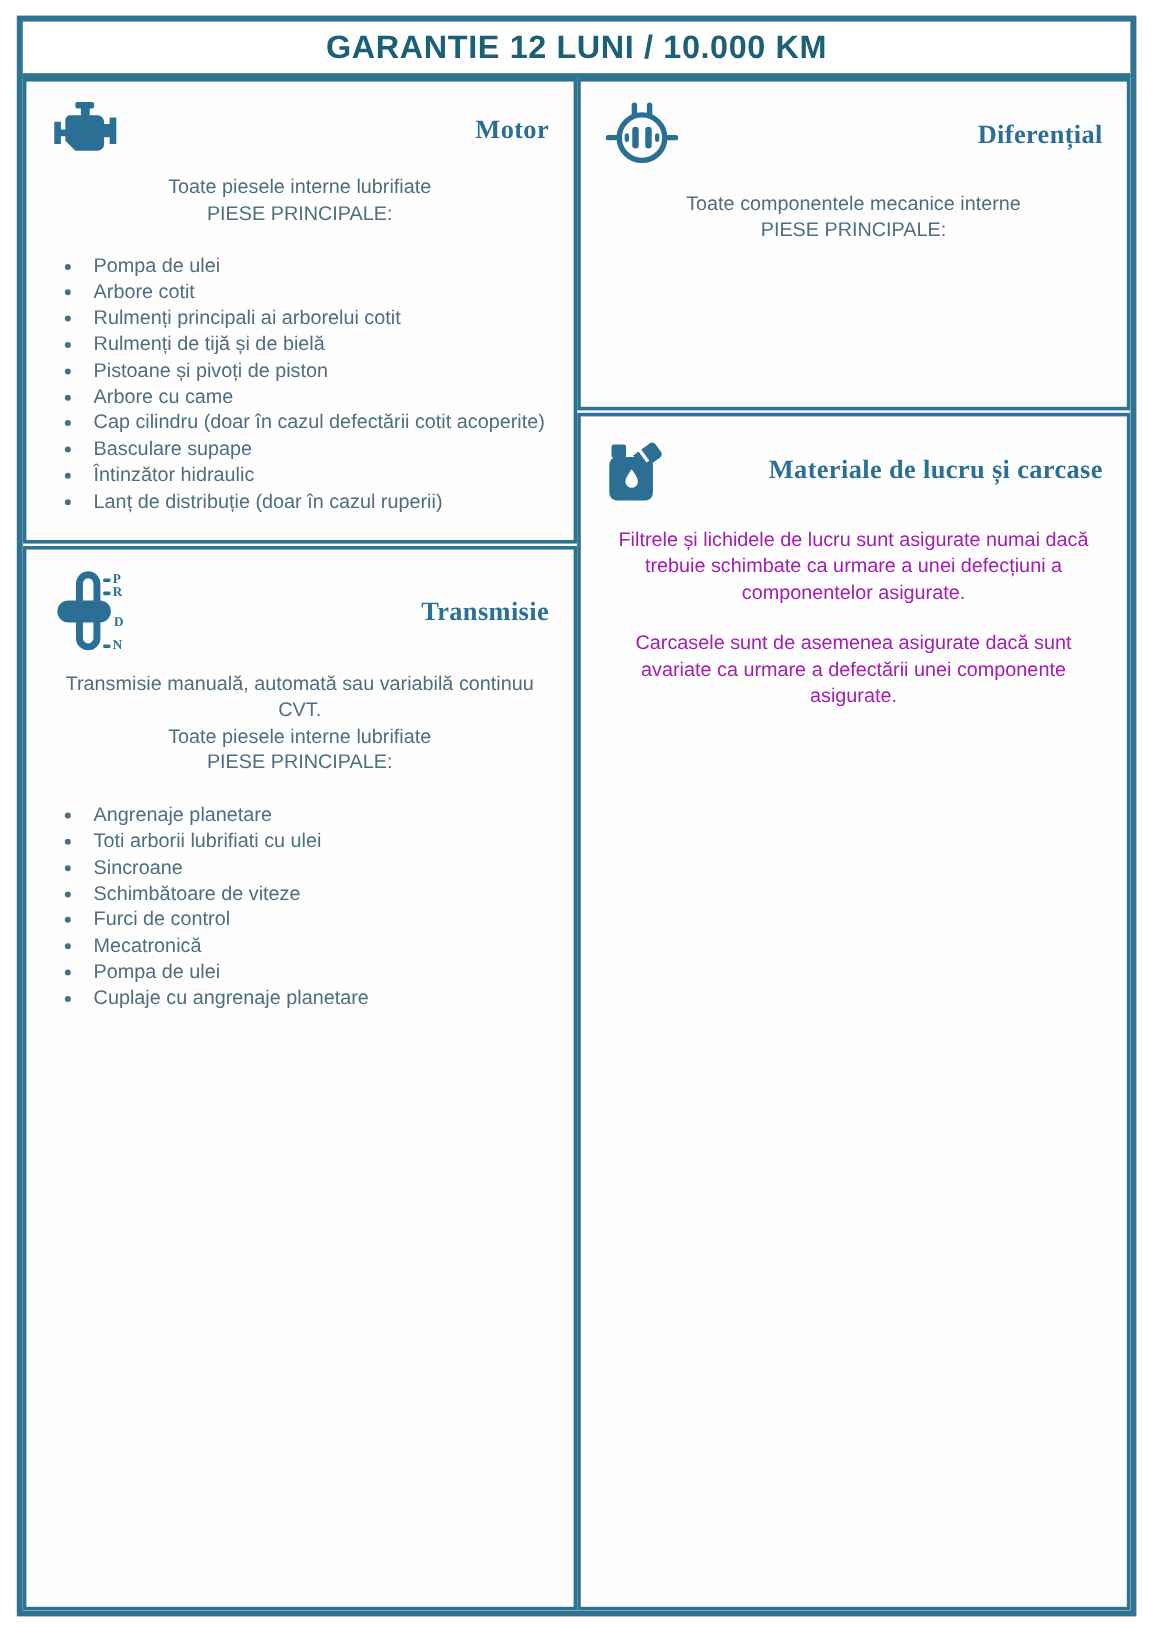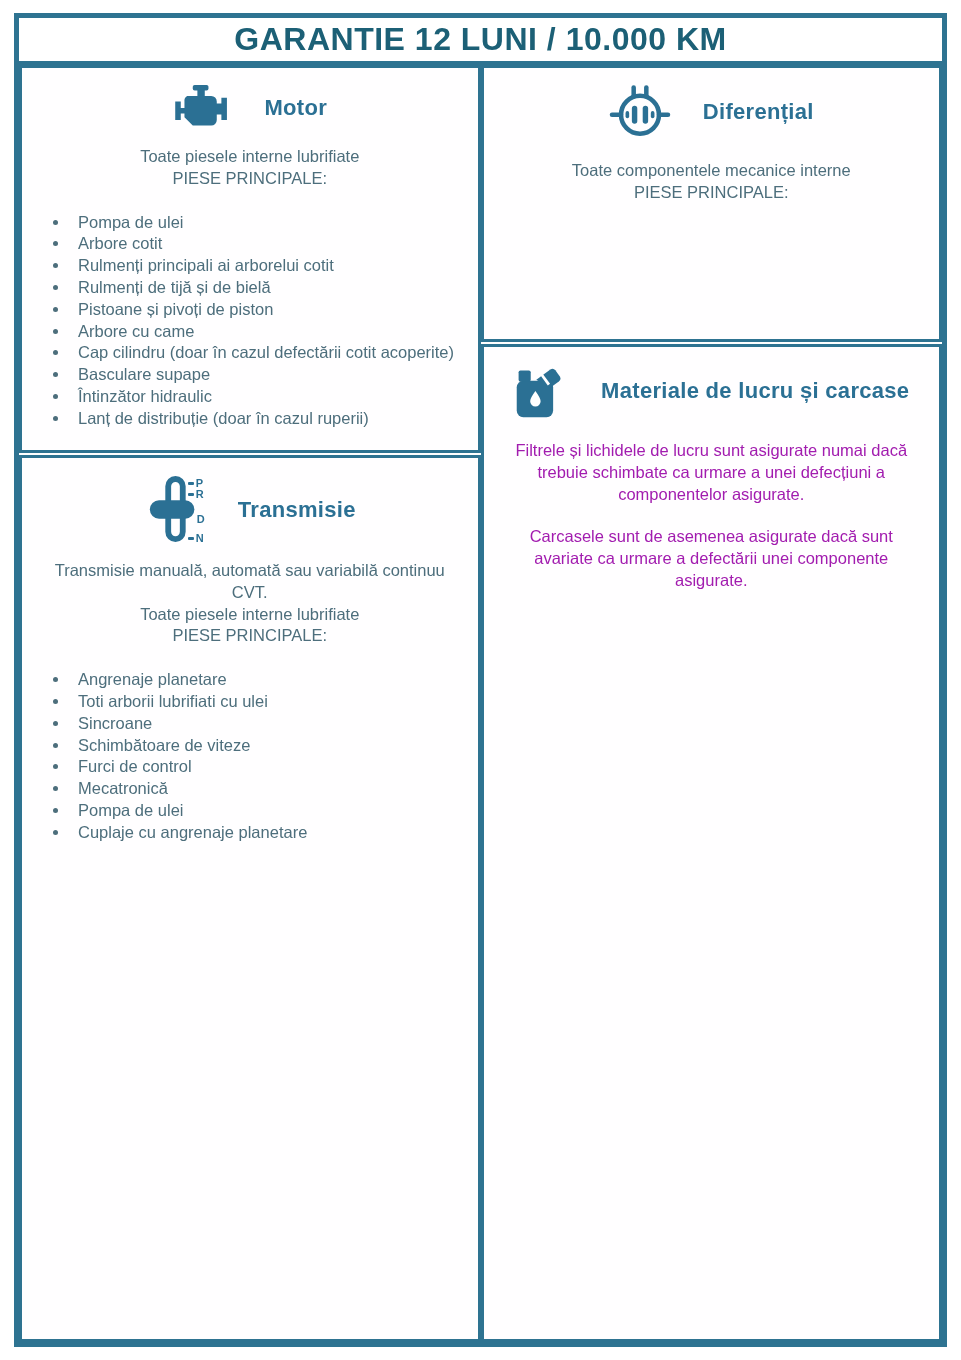--- a/index.html
+++ b/index.html
@@ -9,36 +9,37 @@
     -webkit-font-smoothing:antialiased;
   }
   .frame{
     position:absolute;left:14px;top:13px;width:933px;height:1334px;
     border:5px solid #2e7391;box-sizing:border-box;background:#ffffff;
     display:flex;flex-direction:column;
   }
   .title-bar{
     height:43px;border-bottom:4px solid #2e7391;
     display:flex;align-items:center;justify-content:center;
-    font-size:32px;font-weight:bold;letter-spacing:.5px;color:#1c6076;
+    font-size:27px;font-weight:bold;letter-spacing:.5px;color:#1c6076;
   }
   .columns{flex:1;display:flex;min-height:0;}
   .col{flex:1;display:flex;flex-direction:column;min-width:0;}
   .box{
     border:3px solid #2e7391;box-sizing:border-box;background:#fffeff;
     padding:10px 20px 10px 20px;overflow:hidden;
   }
   .box + .box{margin-top:2px;}
   .box.grow{flex:1;}
   .box.fixed-motor{height:388px;flex:none;}
   .box.fixed-dif{height:277px;flex:none;}
 
   .sec-header{
-    display:flex;align-items:center;justify-content:center;gap:32px;
+    display:flex;align-items:center;justify-content:space-between;gap:32px;
     margin-top:6px;
+    font-family:Liberation Serif, serif;
   }
   .sec-header h2{
     margin:0;font-size:22px;font-weight:bold;color:#2b7094;letter-spacing:.3px;
   }
   .icon-wrap{position:relative;display:inline-block;line-height:0;}
   .shift-letters{position:absolute;left:0;top:0;width:100%;height:100%;}
   .shift-letters span{
     position:absolute;font-size:11px;font-weight:bold;color:#2b7094;line-height:1;
   }
   .shift-letters .tick{

